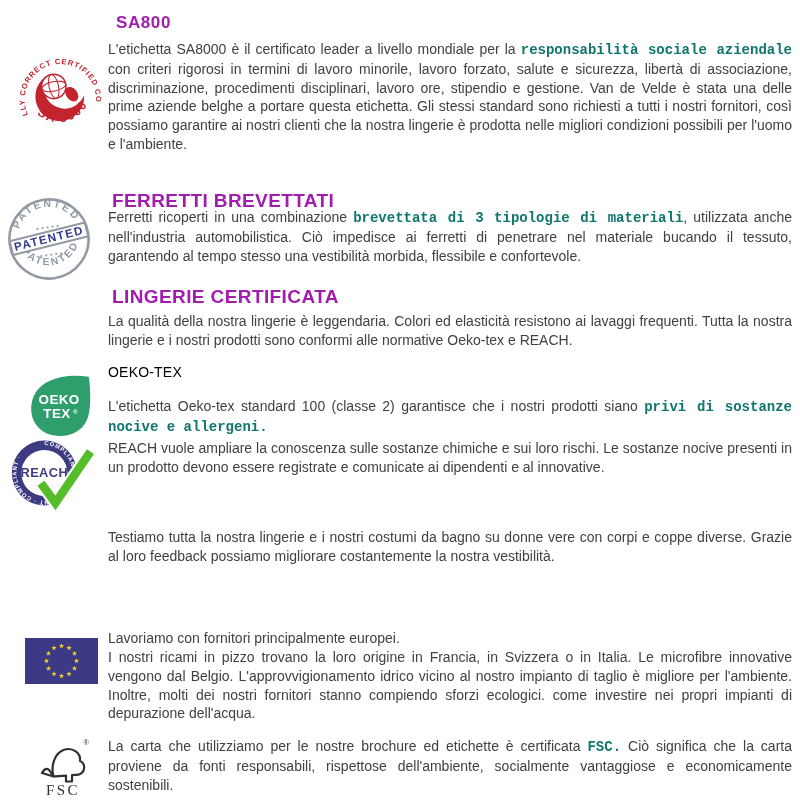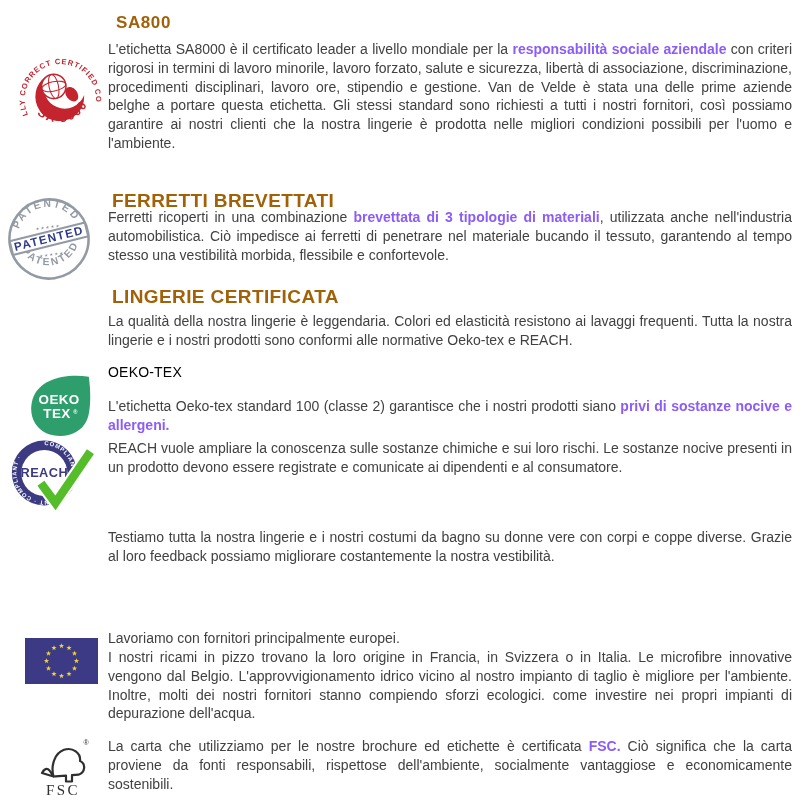--- a/index.html
+++ b/index.html
@@ -5,22 +5,22 @@
   html,body{margin:0;padding:0;background:#ffffff;}
   .page{
     position:relative;width:800px;height:800px;background:#ffffff;
     font-family:"Liberation Sans",sans-serif;overflow:hidden;
   }
   
   .para{
     position:absolute;left:108px;width:684px;margin:0;
     font-size:14px;line-height:18.8px;color:#414141;text-align:justify;
   }
-  .para b{color:#8b5cf6;}
-  .h1{position:absolute;margin:0;color:#a16207;font-weight:700;}
+  .para b{color:#0f766e;font-family:Liberation Mono, monospace;}
+  .h1{position:absolute;margin:0;color:#a21caf;font-weight:700;}
   #h-sa800{left:116px;top:13px;font-size:17px;letter-spacing:.6px;}
   #h-ferretti{left:112px;top:175px;font-size:19px;letter-spacing:.4px;margin-top:15px;}
   #h-lingerie{left:112px;top:286px;font-size:19px;letter-spacing:.4px;}
   .sub{
     position:absolute;left:108px;margin:0;font-size:14px;color:#000000;
     font-weight:400;letter-spacing:.2px;
   }
   #sub-oeko{top:364px;}
   #sub-testato{top:494px;}
   #p-sa8000{top:40px;}
@@ -107,21 +107,21 @@
 
   <div class="icon" id="icon-oekotex">
     <svg width="71" height="68" viewBox="0 0 100 96">
       <path d="M 90 8 C 55 3 22 12 12 36 C 4 56 10 78 30 88 C 52 97 78 90 87 70 C 93 56 93 30 90 8 Z" fill="#2f9e6d"></path>
       <text x="48" y="46" font-size="19" font-weight="bold" fill="#ffffff" letter-spacing="0.5" text-anchor="middle">OEKO</text>
       <text x="45" y="66" font-size="19" font-weight="bold" fill="#ffffff" letter-spacing="0.5" text-anchor="middle">TEX</text>
       <text x="68" y="60" font-size="8" font-weight="bold" fill="#ffffff">®</text>
     </svg>
   </div>
 
-  <p class="para" id="p-reach">REACH vuole ampliare la conoscenza sulle sostanze chimiche e sui loro rischi. Le sostanze nocive presenti in un prodotto devono essere registrate e comunicate ai dipendenti e al consumatore.</p>
+  <p class="para" id="p-reach">REACH vuole ampliare la conoscenza sulle sostanze chimiche e sui loro rischi. Le sostanze nocive presenti in un prodotto devono essere registrate e comunicate ai dipendenti e al innovative.</p>
 
   <div class="icon" id="icon-reach">
     <svg width="88" height="82" viewBox="0 0 102 96">
       <defs>
         <path id="reach-ring" d="M 42 15.5 A 32.5 32.5 0 1 1 41.9 15.5" fill="none"></path>
       </defs>
       <circle cx="42" cy="48" r="38" fill="#3c3b82"></circle>
       <circle cx="42" cy="48" r="27" fill="#ffffff"></circle>
       <text font-size="6.8" font-weight="bold" fill="#ffffff" letter-spacing="1">
         <textPath href="#reach-ring" startOffset="0">COMPLIANT · COMPLIANT · COMPLIANT ·</textPath>

